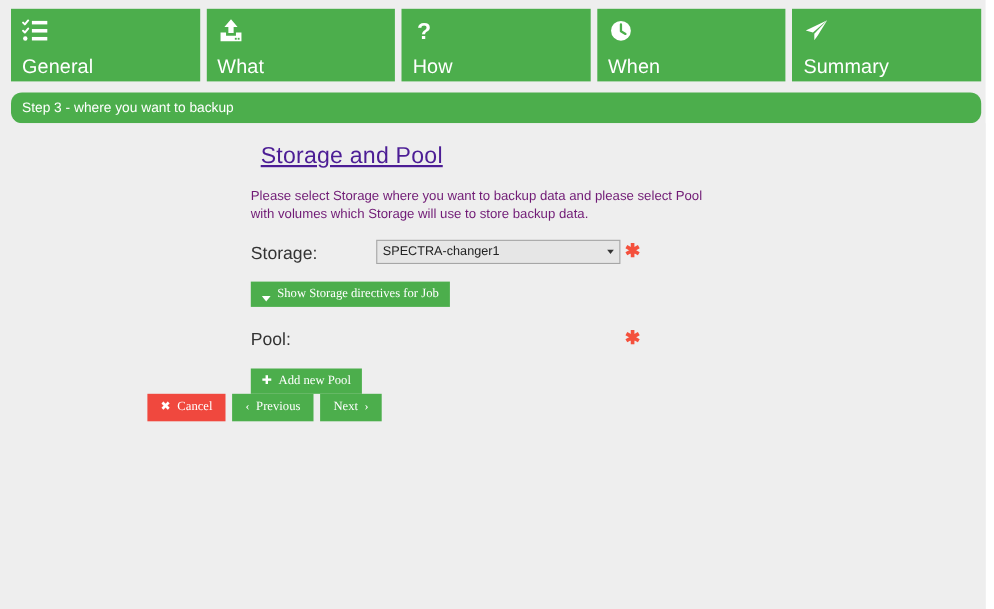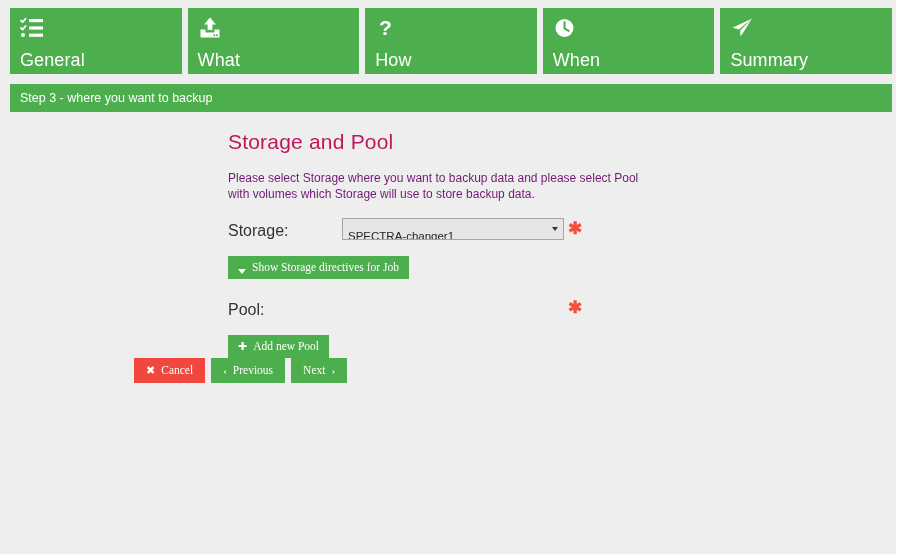--- a/index.html
+++ b/index.html
@@ -68,43 +68,45 @@
     top: 84px;
     left: 10px;
     width: 882px;
     height: 28px;
     background: #4cae4c;
     color: #ffffff;
     font-size: 12.5px;
     line-height: 28px;
     padding-left: 10px;
     box-sizing: border-box;
+    border-radius: 10px;
   }
 
   
   .content {
     position: absolute;
     top: 112px;
     left: 0;
     width: 896px;
     height: 442px;
     background: #eeeeee;
   }
   .form-wrap {
     position: absolute;
     left: 228px;
     top: 18px;
     width: 460px;
   }
   .page-title {
     font-size: 21px;
     font-weight: normal;
-    color: #be185d;
-    margin: 0 0 16px 0;
+    color: #4c1d95;
+    margin: 0 0 16px 9px;
     letter-spacing: .2px;
+    text-decoration: underline;
   }
   .form-desc {
     font-size: 12px;
     line-height: 16px;
     color: #701a75;
     width: 434px;
     margin-bottom: 16px;
   }
 
   .form-row {
@@ -124,21 +126,21 @@
     left: 114px;
     top: 0;
     width: 222px;
     height: 22px;
     background: #e6e6e6;
     border: 1px solid #a6a6a6;
     box-sizing: border-box;
     font-size: 11.5px;
     color: #222222;
     line-height: 20px;
-    padding: 7px 18px 0 5px;
+    padding: 0 18px 0 5px;
     cursor: pointer;
     white-space: nowrap;
     overflow: hidden;
   }
   .select-caret {
     position: absolute;
     right: 5px;
     top: 50%;
     transform: translateY(-50%);
     width: 0;

